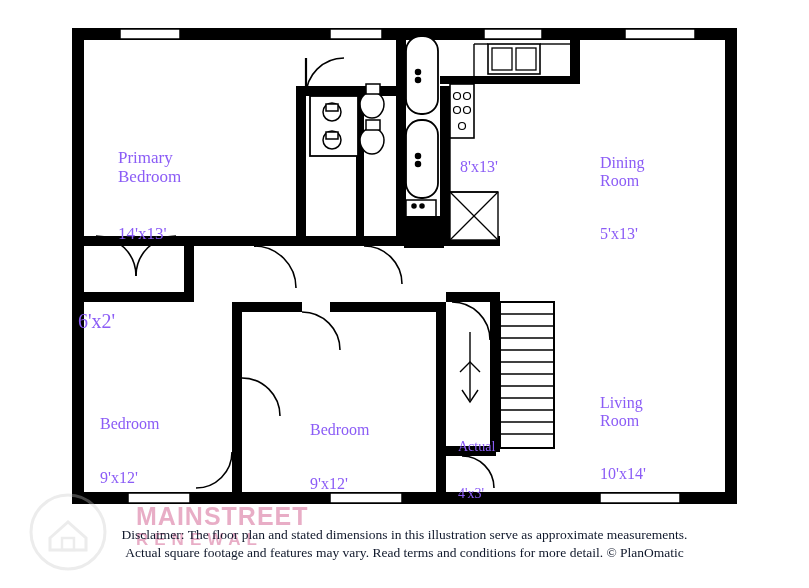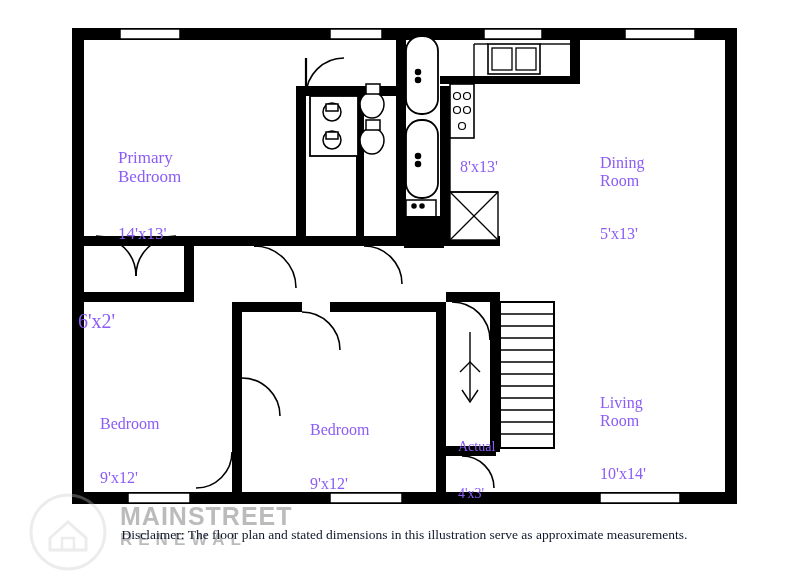--- a/index.html
+++ b/index.html
@@ -58,25 +58,25 @@
     position: absolute;
     left: 28px;
     top: 492px;
     width: 320px;
     height: 80px;
     pointer-events: none;
     opacity: 0.35;
   }
   .wm-text {
     position: absolute;
-    left: 92px;
+    left: 108px;
     top: 8px;
     font-family: "Liberation Sans", sans-serif;
     font-weight: bold;
-    color: #404040;
+    color: #be185d;
     letter-spacing: 1px;
   }
   .wm-main { font-size: 25px; top: 10px; }
   .wm-sub  { font-size: 17px; top: 38px; letter-spacing: 6px; }
 </style>
 </head>
 <body>
 
 <svg id="floorplan" viewBox="0 0 809 588" xmlns="http://www.w3.org/2000/svg">
   <rect x="0" y="0" width="809" height="588" fill="#ffffff"></rect>
@@ -292,13 +292,14 @@
     <circle cx="40" cy="40" r="37" fill="none" stroke="#c9c9c9" stroke-width="3"></circle>
     <path d="M22 46 L40 30 L58 46 L58 58 L22 58 Z" fill="none" stroke="#c9c9c9" stroke-width="3"></path>
     <rect x="34" y="46" width="12" height="12" fill="none" stroke="#c9c9c9" stroke-width="2.5"></rect>
   </svg>
   <div class="wm-text wm-main">MAINSTREET</div>
   <div class="wm-text wm-sub">RENEWAL</div>
 </div>
 
 <div class="disclaimer">
   <div>Disclaimer: The floor plan and stated dimensions in this illustration serve as approximate measurements.</div>
+  <div>Actual square footage and features may vary. Read terms and conditions for more detail. © PlanOmatic</div>
 </div>
 
 </body></html>

